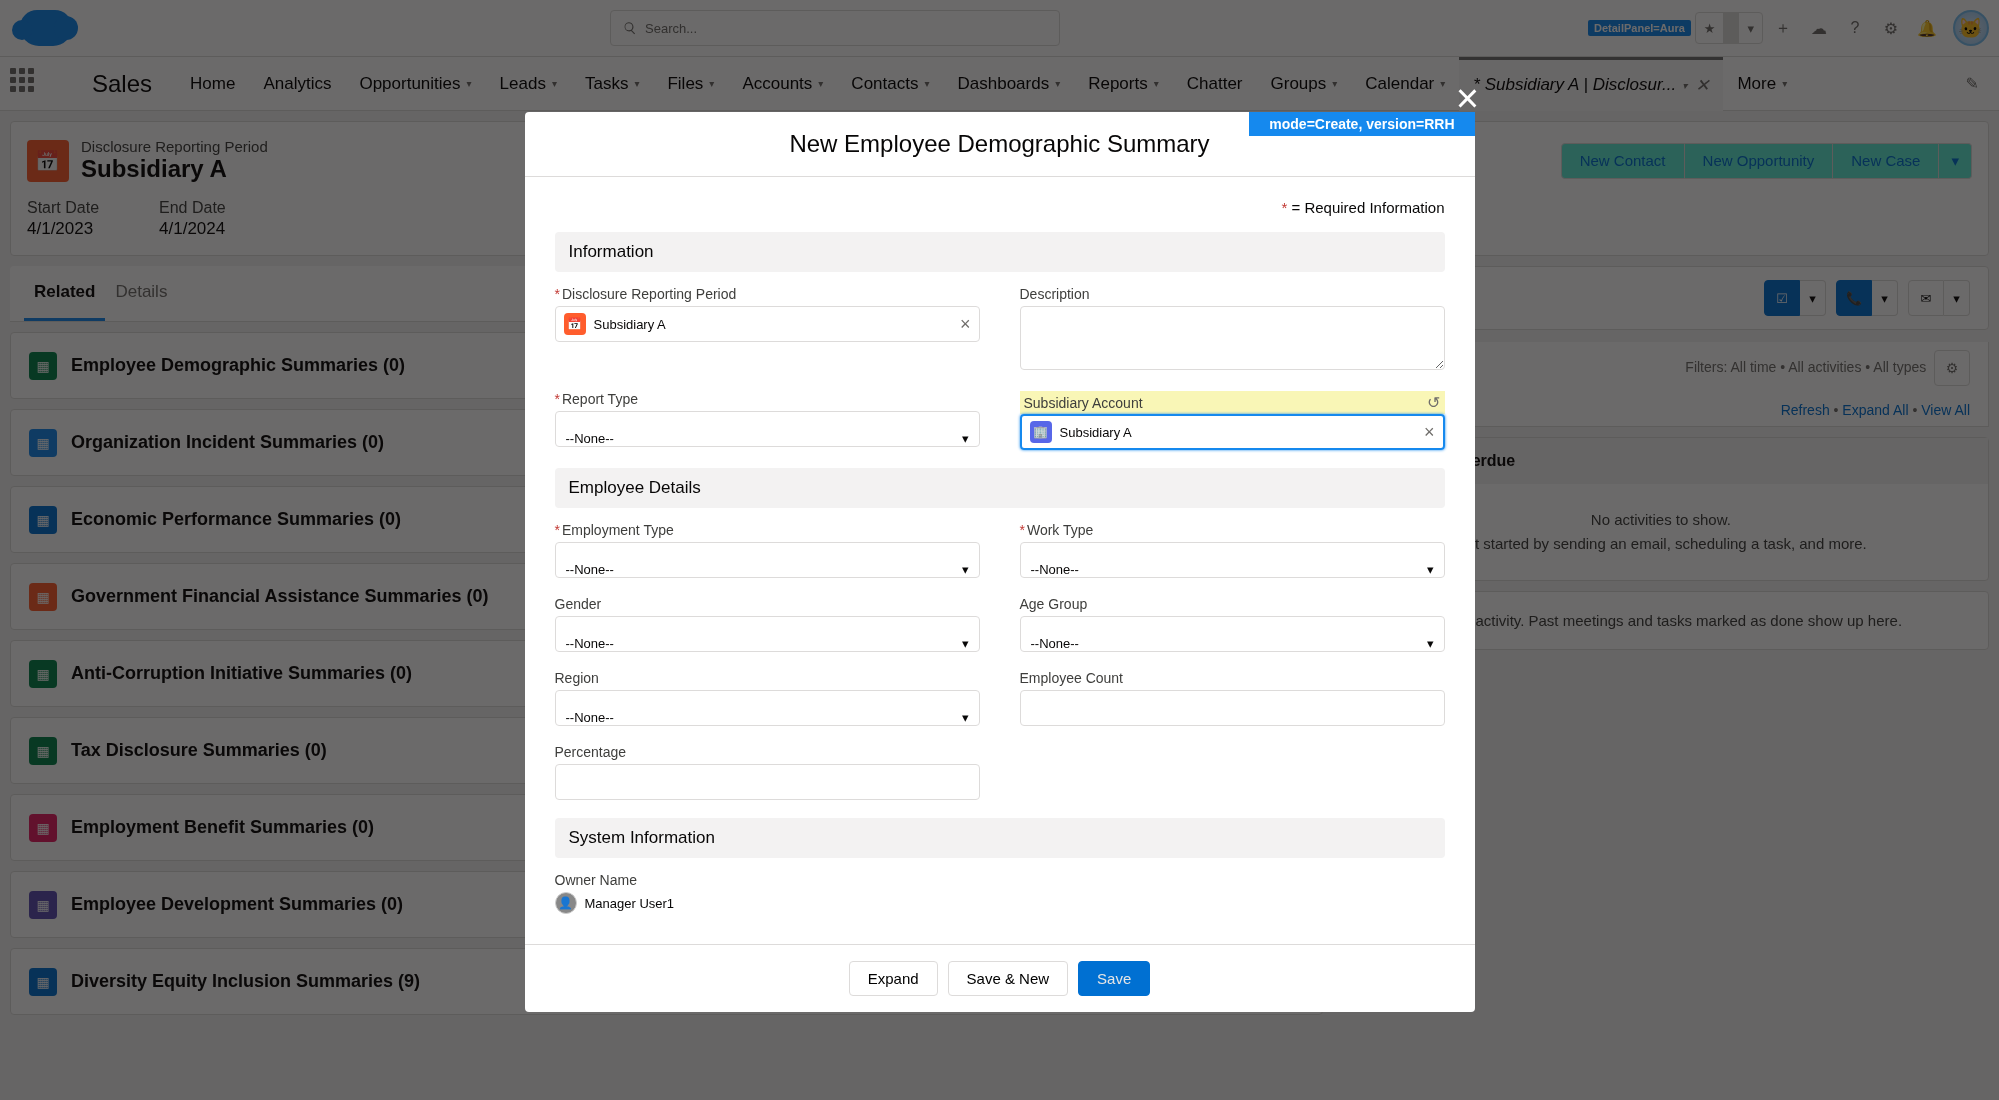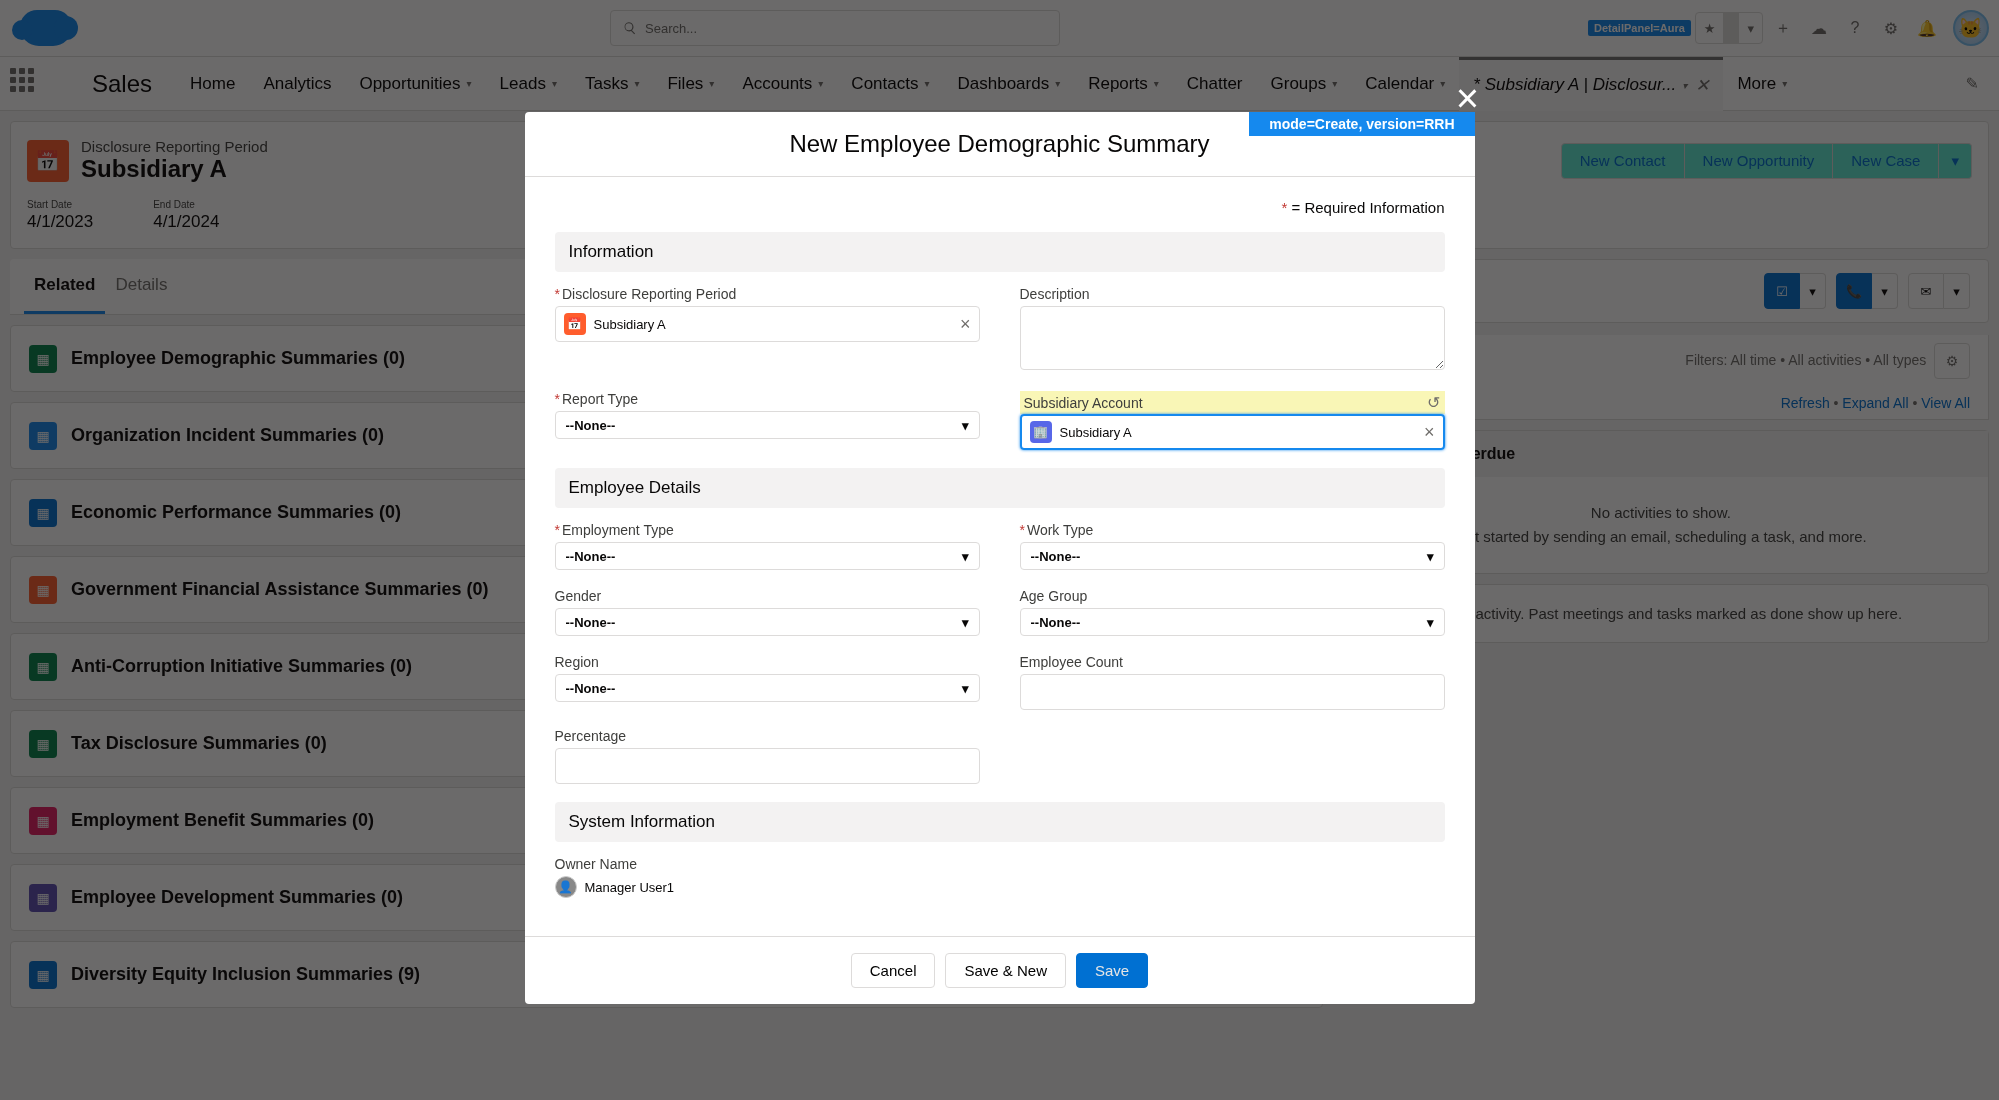--- a/index.html
+++ b/index.html
@@ -37,21 +37,21 @@
 .record-icon { width:42px; height:42px; background:#ff5d2d; border-radius:4px; display:flex; align-items:center; justify-content:center; color:#fff; font-size:20px; margin-right:12px; }
 .record-type { font-size:15px; color:#3e3e3c; }
 .record-title { font-size:24px; font-weight:700; }
 .record-actions { margin-left:auto; display:flex; }
 .record-actions button { background:#5eead4; border:1px solid #dddbda; padding:8px 18px; font-size:15px; color:#0070d2; cursor:pointer; }
 .record-actions button:first-child { border-radius:4px 0 0 4px; }
 .record-actions button:nth-child(3) { }
 .record-actions .caret-btn { border-radius:0 4px 4px 0; padding:8px 12px; border-left:none;}
 .record-actions button + button { border-left:none; }
 .record-fields { padding:0 16px 16px; display:flex; gap:60px; }
-.record-fields .field-label { font-size:10px; color:#3e3e3c; }
+.record-fields .field-label { font-size:16px; color:#3e3e3c; }
 .record-fields .field-val { font-size:17px; margin-top:2px; }
 
 
 .body-cols { display:flex; margin:0 10px; gap:10px; }
 .col-left { flex:2; }
 .col-right { flex:1; }
 
 
 .tabs { display:flex; border-bottom:1px solid #dddbda; background:#fff; border-radius:4px 4px 0 0; padding:0 14px; }
 .tabs .tab { padding:16px 10px; font-size:17px; color:#706e6b; cursor:pointer; }
@@ -92,21 +92,21 @@
 .req-info { text-align:right; font-size:15px; padding:10px 0; }
 .req-info .star { color:#c23934; }
 .section-title { background:#f3f2f2; padding:10px 14px; font-size:17px; font-weight:400; border-radius:4px; margin:6px 0 14px; }
 .form-row { display:flex; gap:40px; margin-bottom:18px; }
 .form-col { flex:1; }
 .form-label { font-size:14px; color:#3e3e3c; margin-bottom:4px; display:block; }
 .form-label .star { color:#c23934; margin-right:2px; }
 .lookup-pill { border:1px solid #dddbda; border-radius:4px; padding:6px 8px; display:flex; align-items:center; height:36px; }
 .lookup-pill .pill-icon { width:22px; height:22px; border-radius:4px; margin-right:8px; display:flex;align-items:center;justify-content:center;color:#fff;font-size:12px; }
 .lookup-pill .pill-close { margin-left:auto; color:#706e6b; cursor:pointer; font-size:18px; }
-.select-like { border:1px solid #dddbda; border-radius:4px; height:28px; display:flex; align-items:center; padding:0 10px; justify-content:space-between; cursor:pointer;font-weight:bold; }
+.select-like { border:1px solid #dddbda; border-radius:4px; height:36px; display:flex; align-items:flex-end; padding:0 10px; justify-content:space-between; cursor:pointer; }
 .textarea { border:1px solid #dddbda; border-radius:4px; height:64px; resize:vertical; width:100%; padding:6px; }
 .input-text { border:1px solid #dddbda; border-radius:4px; height:36px; width:100%; padding:0 10px; }
 .highlighted-field { position:relative; }
 .highlighted-field .label-wrap { background:#f9f6b6; padding:2px 4px; display:flex; align-items:center; }
 .undo-icon { margin-left:auto; color:#706e6b; font-size:16px; }
 .highlighted-field .lookup-pill { border:2px solid #1589ee; box-shadow:0 0 3px #1589ee; }
 .owner-row { display:flex; align-items:center; gap:8px; }
 .owner-avatar { width:22px; height:22px; border-radius:50%; background:#888; border:1px solid #ccc; display:flex;align-items:center;justify-content:center;font-size:12px;}
 .modal-footer { border-top:1px solid #dddbda; padding:16px; display:flex; justify-content:center; gap:10px; }
 .modal-footer button { padding:8px 18px; border-radius:4px; border:1px solid #dddbda; background:#fff; font-size:15px; cursor:pointer; }
@@ -445,18 +445,18 @@
           <label class="form-label">Owner Name</label>
           <div class="owner-row">
             <div class="owner-avatar">👤</div>
             <span>Manager User1</span>
           </div>
         </div>
         <div class="form-col"></div>
       </div>
     </div>
     <div class="modal-footer">
-      <button>Cancel</button>
+      <button>Expand</button>
       <button>Save &amp; New</button>
       <button class="primary">Save</button>
     </div>
   </div>
 </div>
 
 </body></html>

